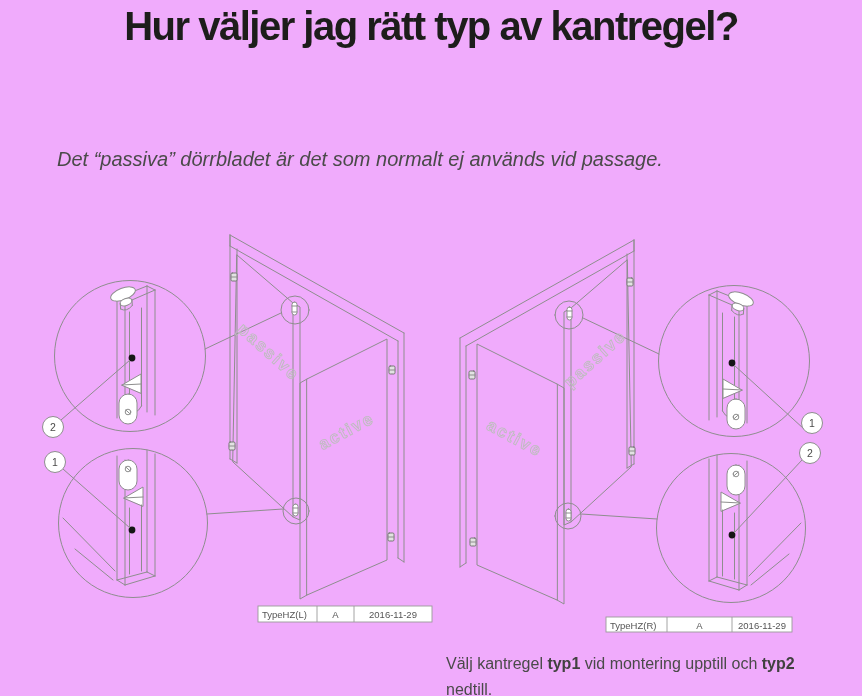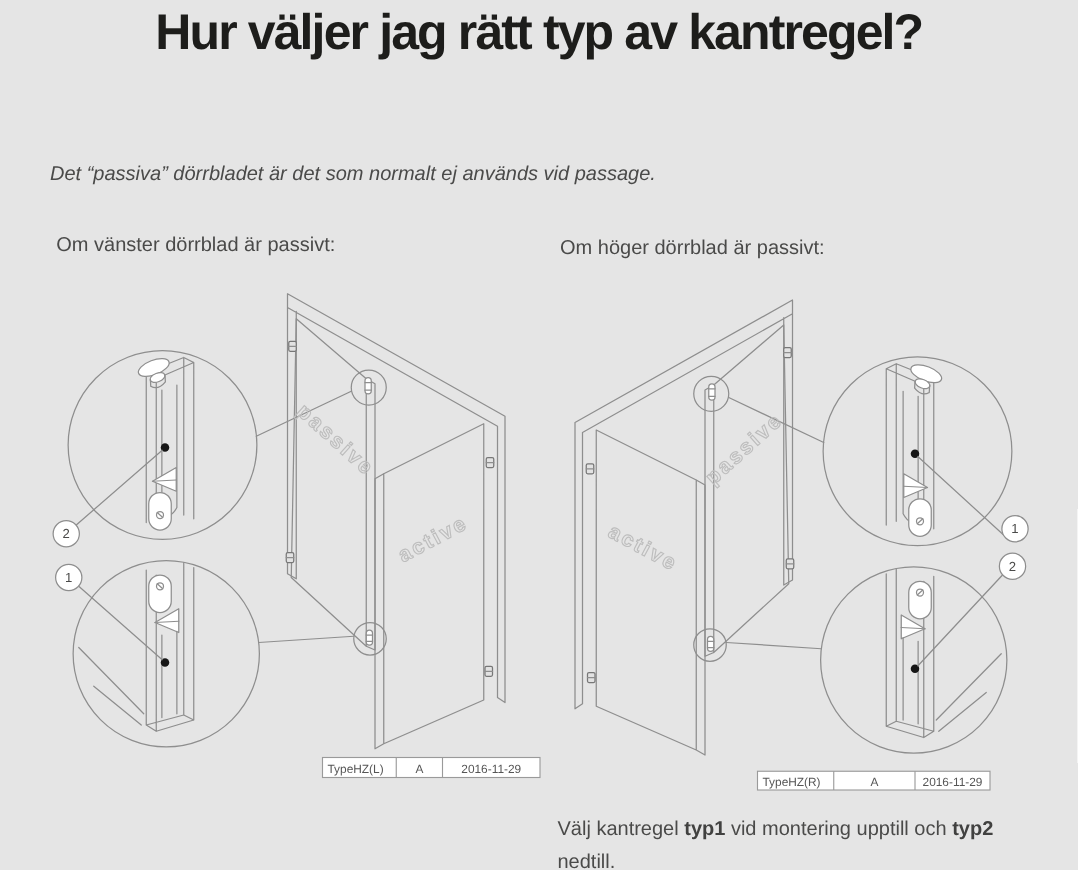--- a/index.html
+++ b/index.html
@@ -1,26 +1,26 @@
 <!DOCTYPE html>
 <html><head>
 <meta charset="utf-8">
 <style>
   html,body { margin:0; padding:0; background:#ffffff; }
   .page {
-    position:relative; width:862px; height:696px; background:#e5e5e5;
+    position:relative; width:862px; height:696px; background:#f0abfc;
     overflow:hidden; font-family:"Liberation Sans", sans-serif; color:#4a4a49;
   }
   .title {
     position:absolute; top:3px; left:0; right:0; margin:0;
     text-align:center; font-size:40px; line-height:1.15; font-weight:bold;
     letter-spacing:-1.5px; color:#1d1d1b;
   }
   .intro-1 { position:absolute; left:40px; top:87px;  font-size:16px; margin:0; }
-  .intro-2 { position:absolute; left:40px; top:131px; font-size:16px; margin:0; font-style:italic; }
+  .intro-2 { position:absolute; left:40px; top:131px; font-size:20px; margin:17px; font-style:italic; }
   .colhead { position:absolute; font-size:16px; margin:0; font-weight:normal; }
   .colhead-left  { left:45px;  top:188px; }
   .colhead-right { left:448px; top:190px; }
   svg.diagram { position:absolute; }
   #diagram-left  { left:25px;  top:222px; }
   #diagram-right { left:424px; top:227px; }
   .caption { position:absolute; width:396px; font-size:16px; line-height:1.65; margin:0; }
   .caption strong { font-weight:bold; color:#414140; }
   .caption-left  { left:43px;  top:640px; }
   .caption-right { left:446px; top:651px; }
@@ -47,22 +47,20 @@
 </style>
 </head>
 <body>
 
 <div class="page">
 
   <h1 class="title">Hur väljer jag rätt typ av kantregel?</h1>
 
   <p class="intro-2">Det “passiva” dörrbladet är det som normalt ej används vid passage.</p>
 
-  <p class="colhead colhead-left">Om vänster dörrblad är passivt:</p>
-  <p class="colhead colhead-right">Om höger dörrblad är passivt:</p>
 
   <svg id="diagram-left" class="diagram" width="415" height="418" viewBox="0 0 415 418">
     <g id="door-geometry" class="geo">
 
       <path d="M205,13 L379,111 M205,24 L373,119 M205,13 L205,237 M212,27 L212,241 M205,237 L212,241 M373,119 L373,336 M379,111 L379,340 M373,336 L379,340 M205,13 L205,24"></path>
 
       <path d="M212,33 L268,81 L268,295 L208,240 Z M268,81 L275,85 L275,298 L268,295"></path>
 
       <path d="M282,157 L362,117 L362,338 L282,373 Z M282,157 L275,161 L275,377 L282,373"></path>
 

